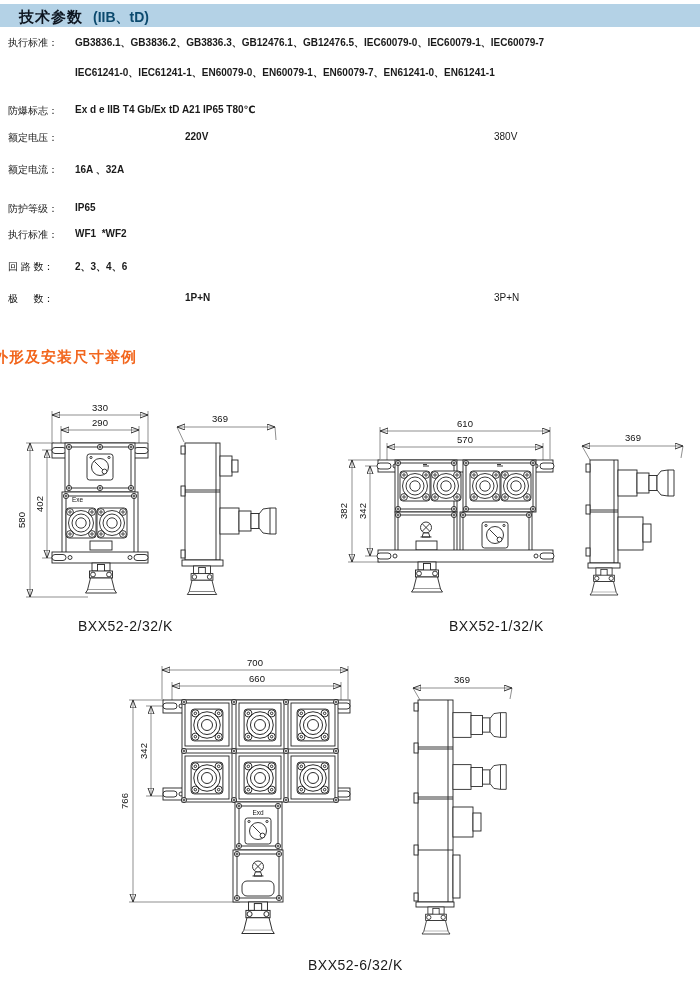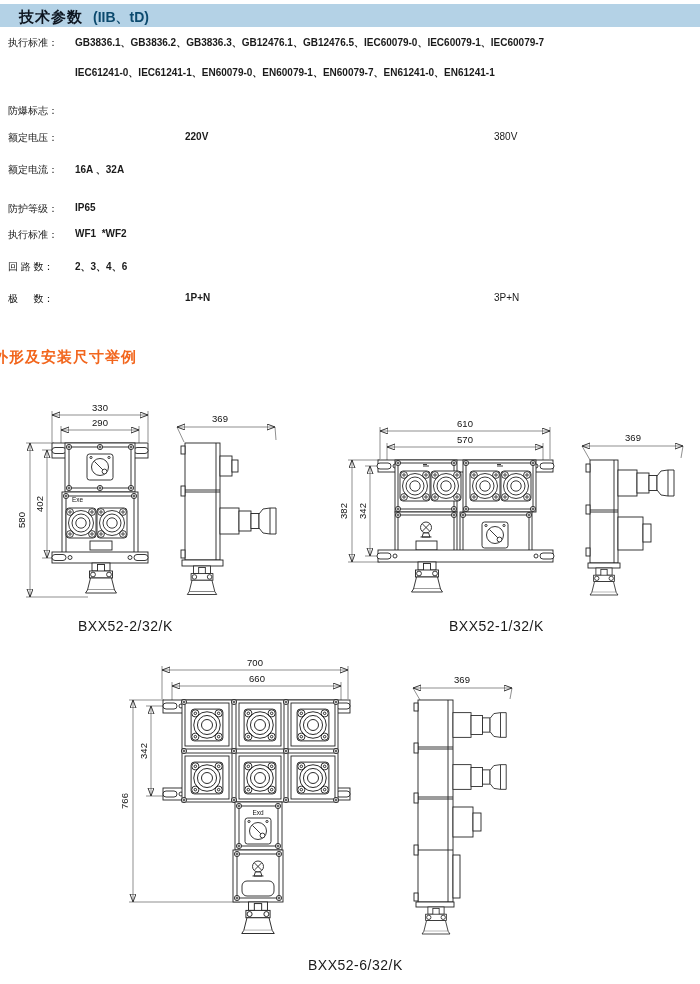--- a/index.html
+++ b/index.html
@@ -101,20 +101,21 @@
 
 <div class="spec-row" style="top:36px">
   <span class="lb">执行标准：</span>
   <span class="v">GB3836.1、GB3836.2、GB3836.3、GB12476.1、GB12476.5、IEC60079-0、IEC60079-1、IEC60079-7</span>
 </div>
 <div class="spec-row" style="top:66px">
   <span class="v">IEC61241-0、IEC61241-1、EN60079-0、EN60079-1、EN60079-7、EN61241-0、EN61241-1</span>
 </div>
 <div class="spec-row" style="top:104px">
   <span class="lb">防爆标志：</span>
+  <span class="v">Ex d e IIB T4 Gb/Ex tD A21 IP65 T80℃</span>
 </div>
 <div class="spec-row cols" style="top:131px">
   <span class="lb">额定电压：</span>
   <span class="v">220V</span>
   <span class="v2">380V</span>
 </div>
 <div class="spec-row" style="top:163px">
   <span class="lb">额定电流：</span>
   <span class="v">16A 、32A</span>
 </div>

